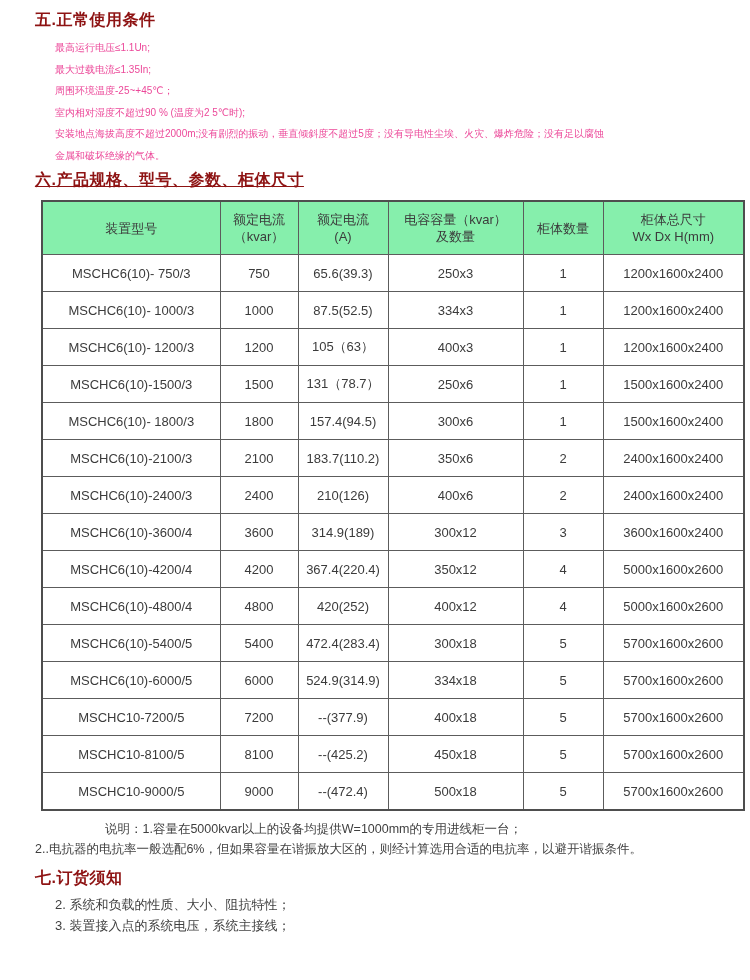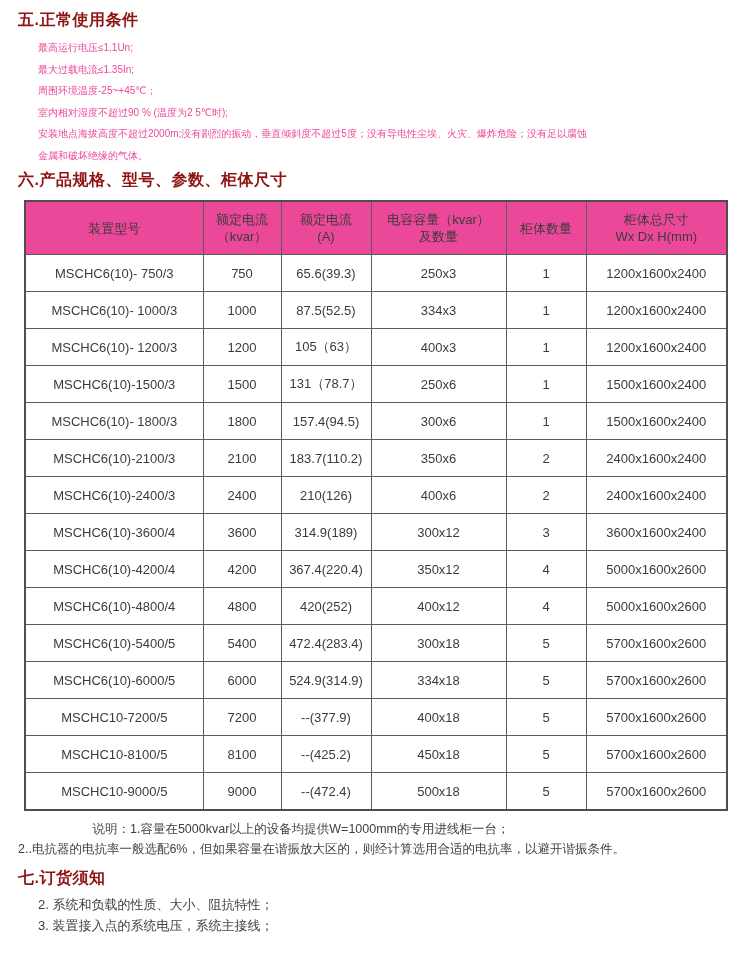--- a/index.html
+++ b/index.html
@@ -1,26 +1,26 @@
 <!DOCTYPE html>
 <html><head>
 <meta charset="utf-8">
 <style>
   html,body{margin:0;padding:0;}
   body{
     width:750px;height:980px;background:#ffffff;
     font-family:"Liberation Sans","DejaVu Sans",sans-serif;
     color:#3b3b3b;overflow:hidden;
   }
-  .page{box-sizing:border-box;width:608px;height:980px;padding:10px 24px 0 18px;}
+  .page{box-sizing:border-box;width:608px;height:980px;padding:10px 24px 0 27px;margin-left:8px;}
   .sec-title{
     color:#8e1313;font-size:16px;font-weight:bold;
     margin:0;line-height:20px;letter-spacing:.5px;
   }
-  .sec-title.t6{margin-top:4px;}
+  .sec-title.t6{margin-top:4px;text-decoration:underline;}
   .sec-title.t7{margin-top:9px;}
   .body-lines{margin:7px 0 0 20px;}
   .bline{font-size:10px;line-height:21.5px;color:#ec4899;white-space:nowrap;}
   .spec-table{
     margin:10px 0 0 6px;width:702px;
     border-collapse:collapse;table-layout:fixed;
     border:2px solid #4e4e4e;
   }
   .spec-table th,.spec-table td{
     border:1px solid #5c5c5c;text-align:center;vertical-align:middle;
@@ -56,21 +56,21 @@
   <table class="spec-table">
     <colgroup>
       <col style="width:178px">
         <col style="width:78px">
         <col style="width:90px">
       <col style="width:135px">
         <col style="width:80px">
         <col style="width:141px">
     </colgroup>
     <thead>
-      <tr style="background:#ec4899">
+      <tr style="background:#86efac">
         <th>
           <div>装置型号</div>
         </th>
         <th>
           <div>额定电流</div>
           <div>（kvar）</div>
         </th>
         <th>
           <div>额定电流</div>
           <div>(A)</div>

